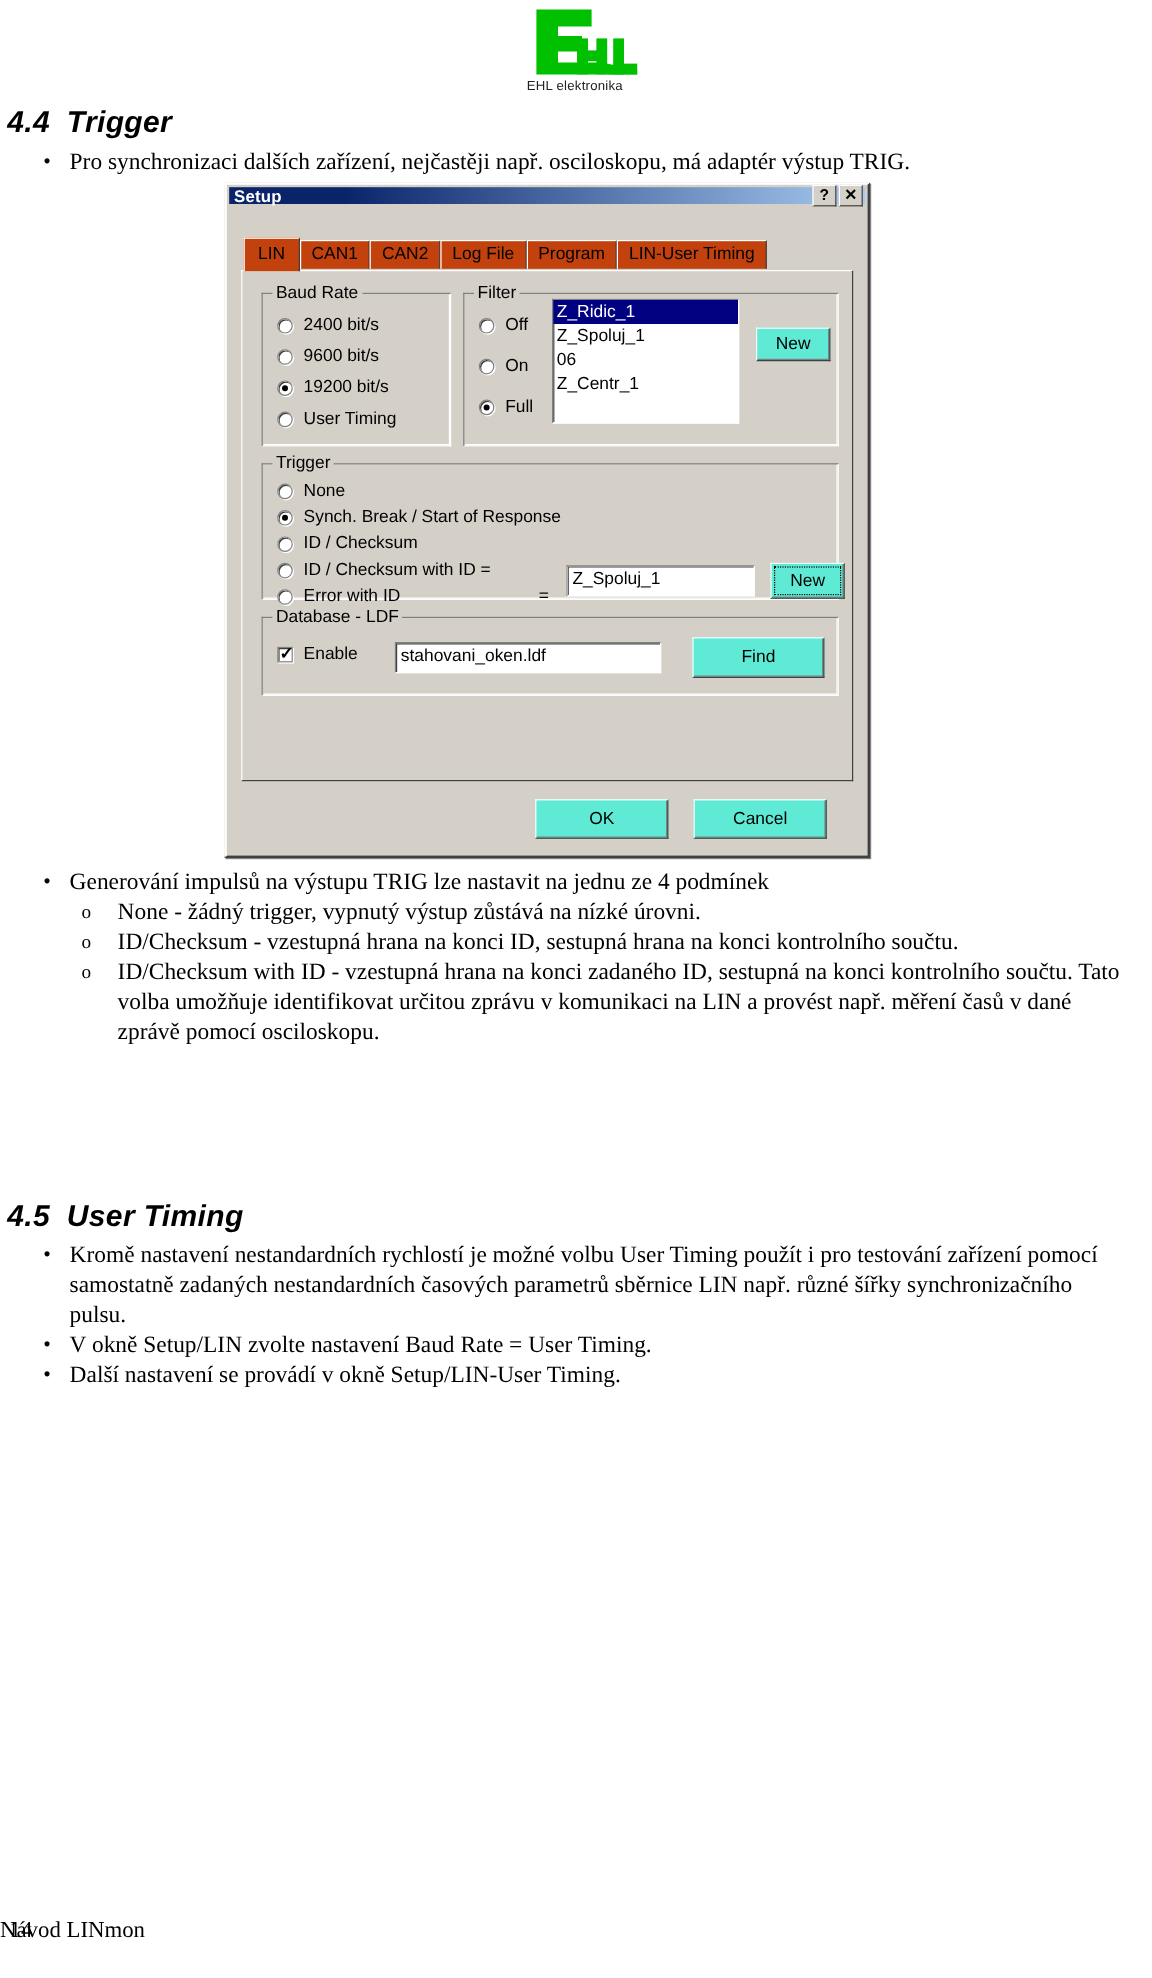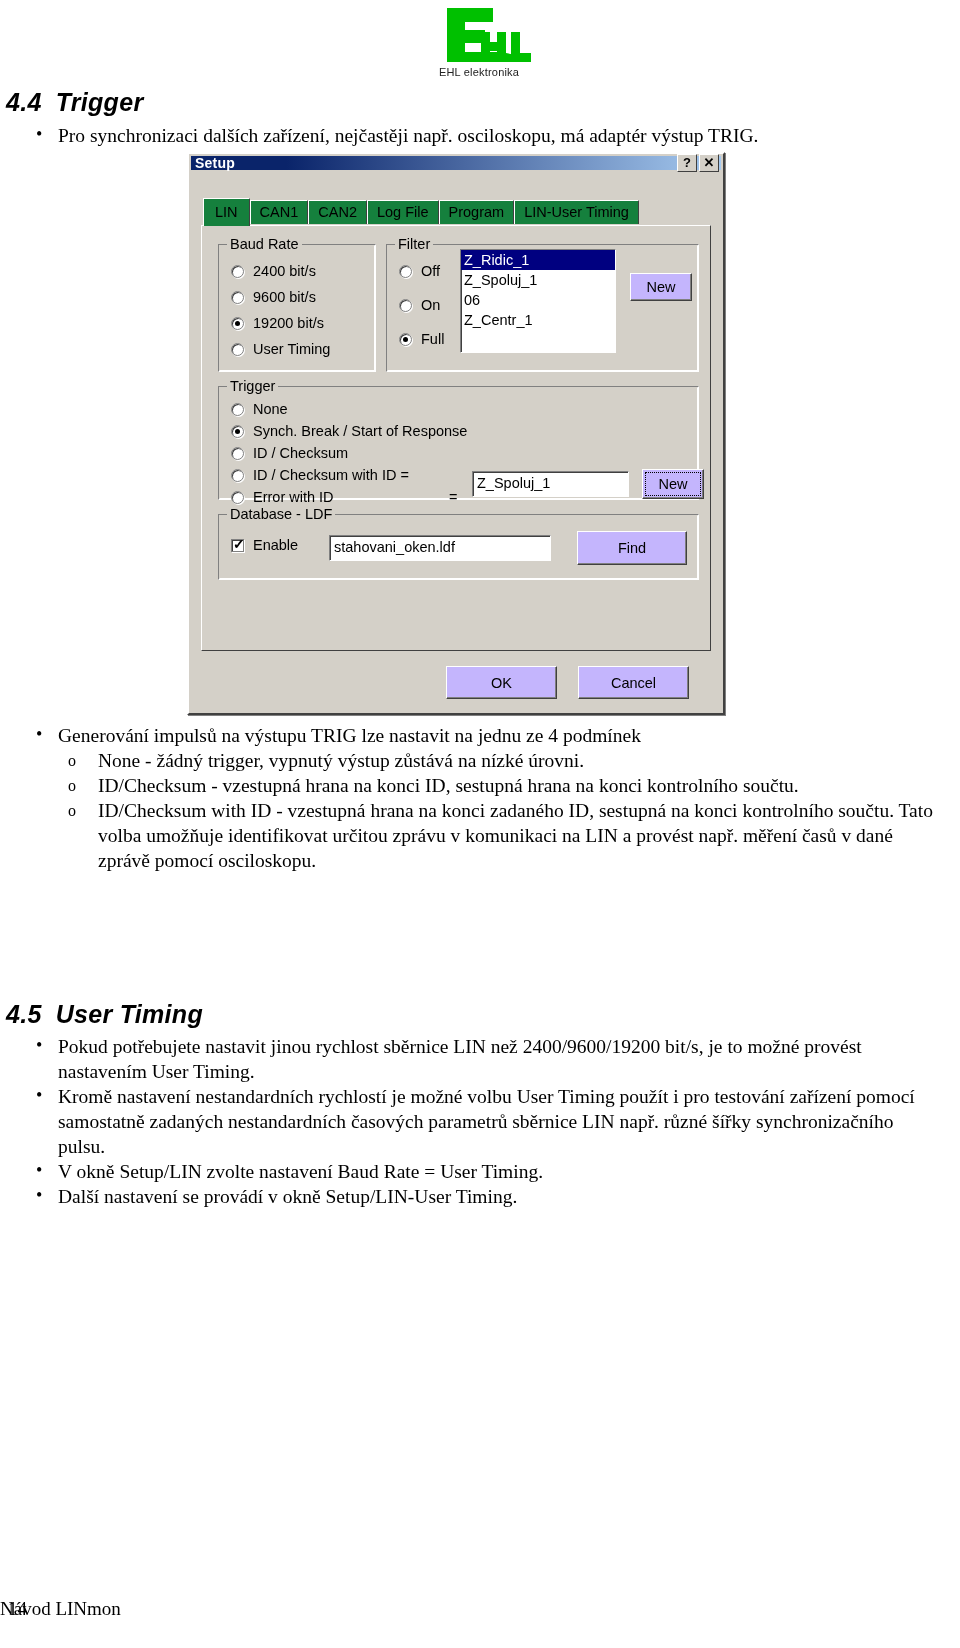--- a/index.html
+++ b/index.html
@@ -130,21 +130,21 @@
   
   .tabstrip {
     position: absolute;
     left: 14px;
     top: 44px;
     display: flex;
     align-items: flex-end;
     z-index: 3;
   }
   .tab {
-    background: #15803d;
+    background: #c2410c;
     border-top: 1px solid #ffffff;
     border-left: 1px solid #ffffff;
     border-right: 1px solid #404040;
     font-size: 14.5px;
     padding: 3px 9px 3px 9px;
     color: #000;
     line-height: 17px;
     position: relative;
     box-sizing: border-box;
   }
@@ -281,21 +281,21 @@
     line-height: 21px;
     padding: 1px 4px;
     color: #000;
     box-sizing: border-box;
     white-space: nowrap;
     overflow: hidden;
   }
 
   .btn {
     position: absolute;
-    background: #c4b5fd;
+    background: #5eead4;
     border-top: 1px solid #ffffff;
     border-left: 1px solid #ffffff;
     border-right: 1px solid #404040;
     border-bottom: 1px solid #404040;
     box-shadow: inset -1px -1px 0 #808080;
     font-size: 14.5px;
     color: #000;
     text-align: center;
     box-sizing: border-box;
     display: flex;
@@ -456,20 +456,19 @@
   <div class="sub-row">None - žádný trigger, vypnutý výstup zůstává na nízké úrovni.</div>
   <div class="sub-row">ID/Checksum - vzestupná hrana na konci ID, sestupná hrana na konci kontrolního součtu.</div>
   <div class="sub-row">ID/Checksum with ID - vzestupná hrana na konci zadaného ID, sestupná na konci kontrolního součtu. Tato volba umožňuje identifikovat určitou zprávu v komunikaci na LIN a provést např. měření časů v dané zprávě pomocí osciloskopu.</div>
 </div>
 
 <div class="h-section" style="left:6px; top:1000px;">
   <span class="h-num">4.5</span><span>User Timing</span>
 </div>
 
 <div class="para" style="left:24px; top:1034px; width:916px;">
-  <div class="bullet-row">Pokud potřebujete nastavit jinou rychlost sběrnice LIN než 2400/9600/19200 bit/s, je to možné provést nastavením User Timing.</div>
   <div class="bullet-row">Kromě nastavení nestandardních rychlostí je možné volbu User Timing použít i pro testování zařízení pomocí samostatně zadaných nestandardních časových parametrů sběrnice LIN např. různé šířky synchronizačního pulsu.</div>
   <div class="bullet-row">V okně Setup/LIN zvolte nastavení Baud Rate = User Timing.</div>
   <div class="bullet-row">Další nastavení se provádí v okně Setup/LIN-User Timing.</div>
 </div>
 
 <div class="footer-left" style="left:8px; top:1598px;">14</div>
 <div class="footer-center" style="left:0; top:1598px; width:891px; ">Návod LINmon</div>
 
 </body></html>

